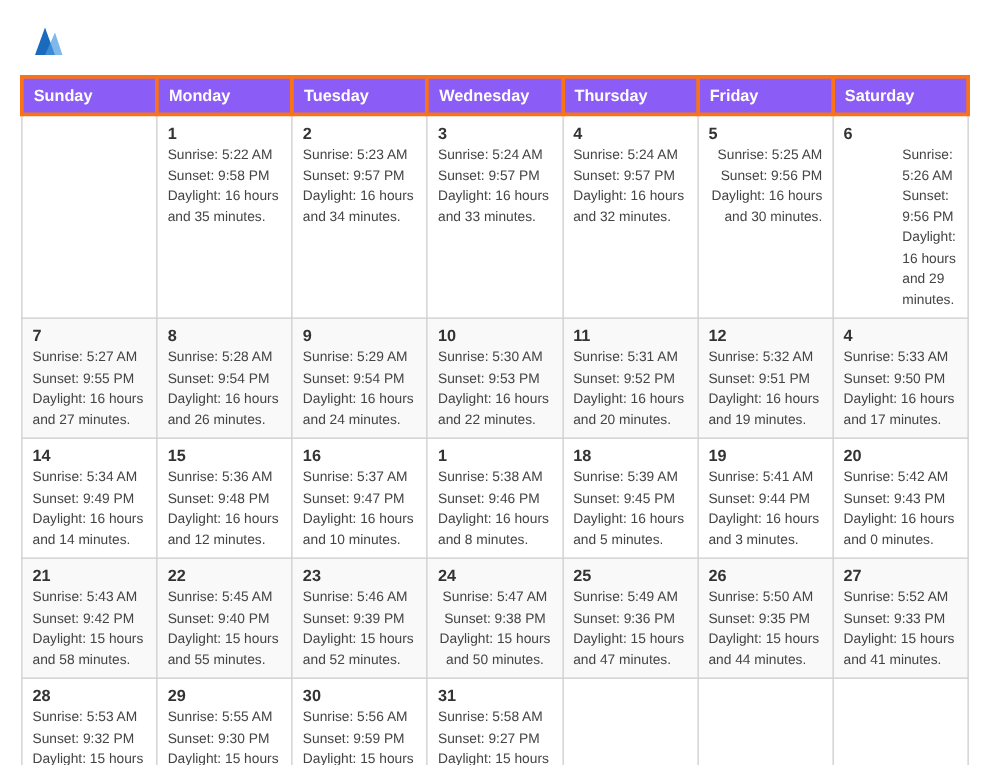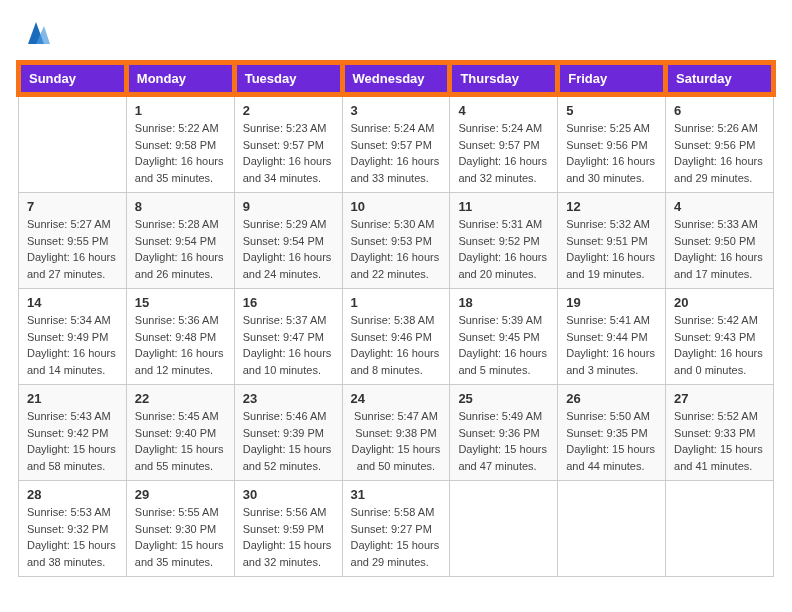--- a/index.html
+++ b/index.html
@@ -47,27 +47,27 @@
     .location {
       font-size: 15px;
       color: #555;
     }
     table {
       width: 100%;
       border-collapse: collapse;
       table-layout: fixed;
     }
     thead th {
-      background-color: #6d28d9;
+      background-color: #8b5cf6;
       color: #fff;
       text-align: left;
       padding: 6px 8px;
       font-size: 13px;
       font-weight: bold;
-      border: 5px solid #f97316;
+      border: 3px solid #f97316;
     }
     tbody td {
       border: 1px solid #ccc;
       padding: 6px 8px;
       vertical-align: top;
       font-size: 11px;
       color: #333;
       background: #fff;
       height: 90px;
     }
@@ -149,28 +149,28 @@
         </td>
         <td>
           <span class="day-number">4</span>
           <div class="day-detail" style="white-space: pre-line;">Sunrise: 5:24 AM
 Sunset: 9:57 PM
 Daylight: 16 hours
 and 32 minutes.</div>
         </td>
         <td>
           <span class="day-number">5</span>
-          <div class="day-detail" style="white-space: pre-line;">Sunrise: 5:25 AM
+          <div class="day-detail" style="white-space: pre-line; text-align: right;">Sunrise: 5:25 AM
 Sunset: 9:56 PM
 Daylight: 16 hours
 and 30 minutes.</div>
         </td>
         <td>
           <span class="day-number">6</span>
-          <div class="day-detail" style="white-space: pre-line;">Sunrise: 5:26 AM
+          <div class="day-detail" style="white-space: pre-line; margin-left: 47px;">Sunrise: 5:26 AM
 Sunset: 9:56 PM
 Daylight: 16 hours
 and 29 minutes.</div>
         </td>
       </tr>
       <tr>
         <td>
           <span class="day-number">7</span>
           <div class="day-detail" style="white-space: pre-line;">Sunrise: 5:27 AM
 Sunset: 9:55 PM

